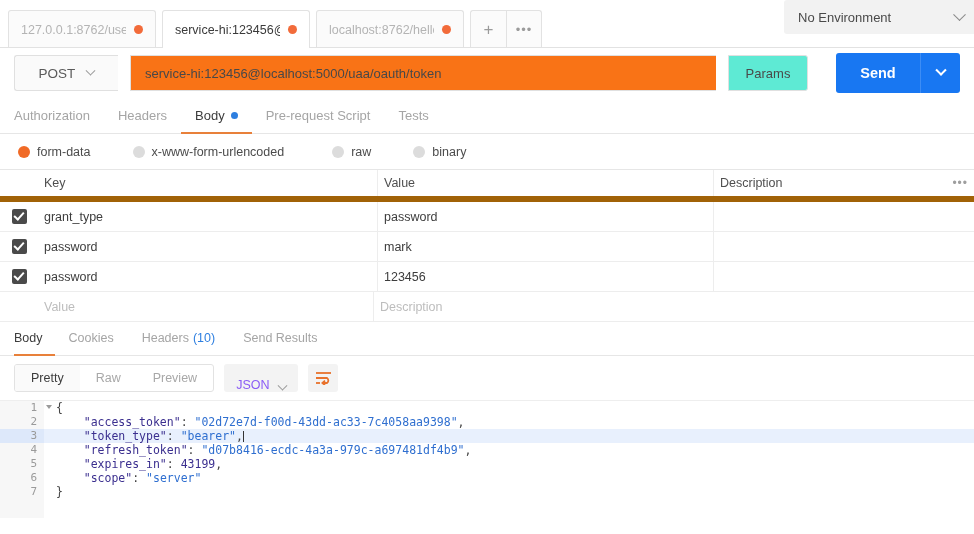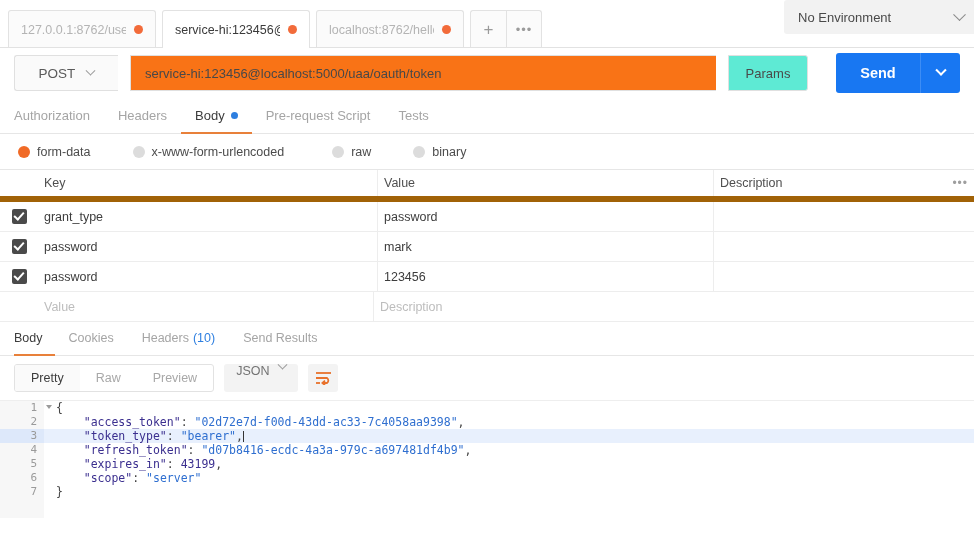--- a/index.html
+++ b/index.html
@@ -346,27 +346,27 @@
   }
   .seg .sgi {
     display: flex; align-items: center;
     padding: 0 16px;
     font-size: 12.5px;
     color: #a8a8a8;
     cursor: pointer;
   }
   .seg .sgi.active { color: #3c3c3c; background: #fafafa; }
   .jsonsel {
-    display: flex; align-items: flex-start; gap: 10px;
+    display: flex; align-items: flex-end; gap: 10px;
     height: 28px;
     padding: 0 12px;
     background: #f3f3f3;
     border-radius: 3px;
     font-size: 12.5px;
-    color: #737373;
+    color: #8b5cf6;
     cursor: pointer;
   }
   .wrapbtn {
     width: 30px; height: 28px;
     background: #f3f3f3;
     border-radius: 3px;
     display: flex; align-items: center; justify-content: center;
     cursor: pointer;
   }
 

